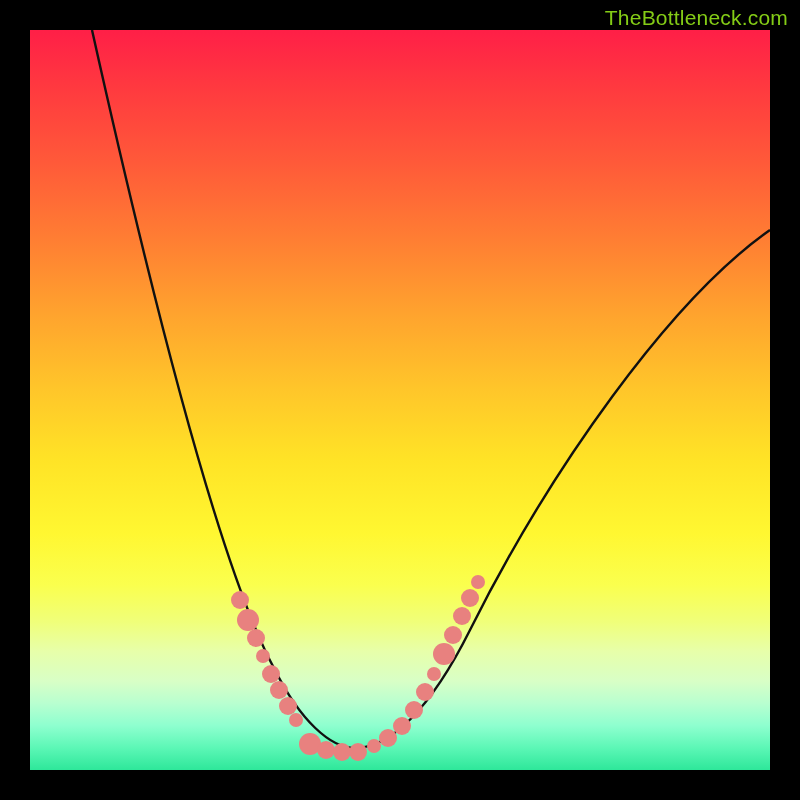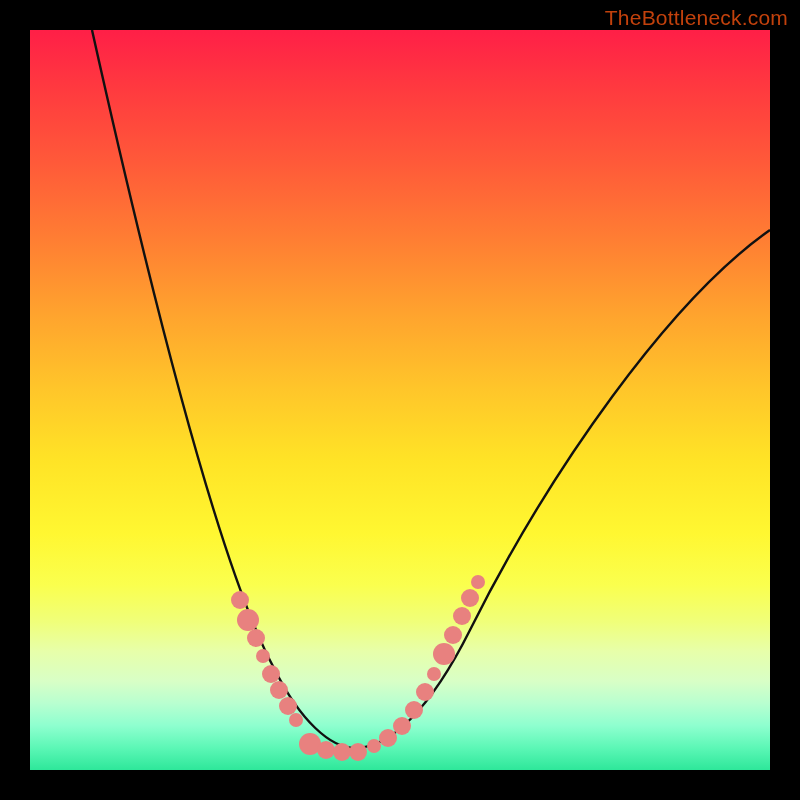--- a/index.html
+++ b/index.html
@@ -45,21 +45,21 @@
       #b8ffd0 91%,
       #8effcf 94%,
       #5cf7b6 97%,
       #2ee79a 100%
     );
   }
   .watermark {
     position: absolute;
     top: 6px;
     right: 12px;
-    color: #c2410c;
+    color: #84cc16;
     font-size: 21px;
     font-weight: 500;
     letter-spacing: 0.2px;
     user-select: none;
     z-index: 20;
   }
   svg.curve {
     position: absolute;
     inset: 0;
     z-index: 5;

